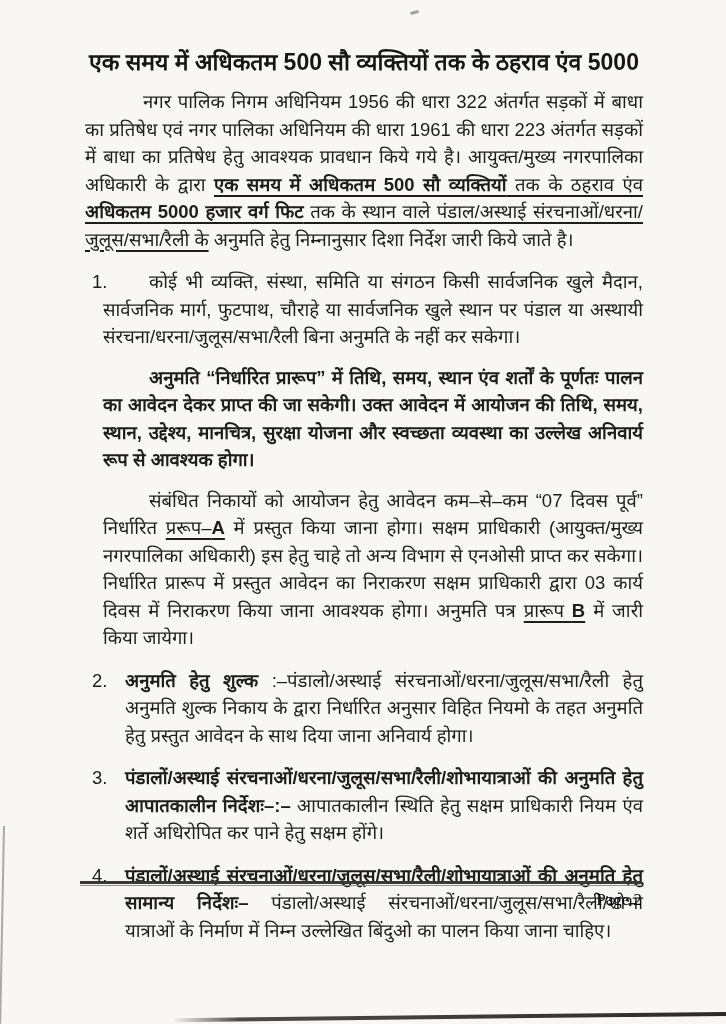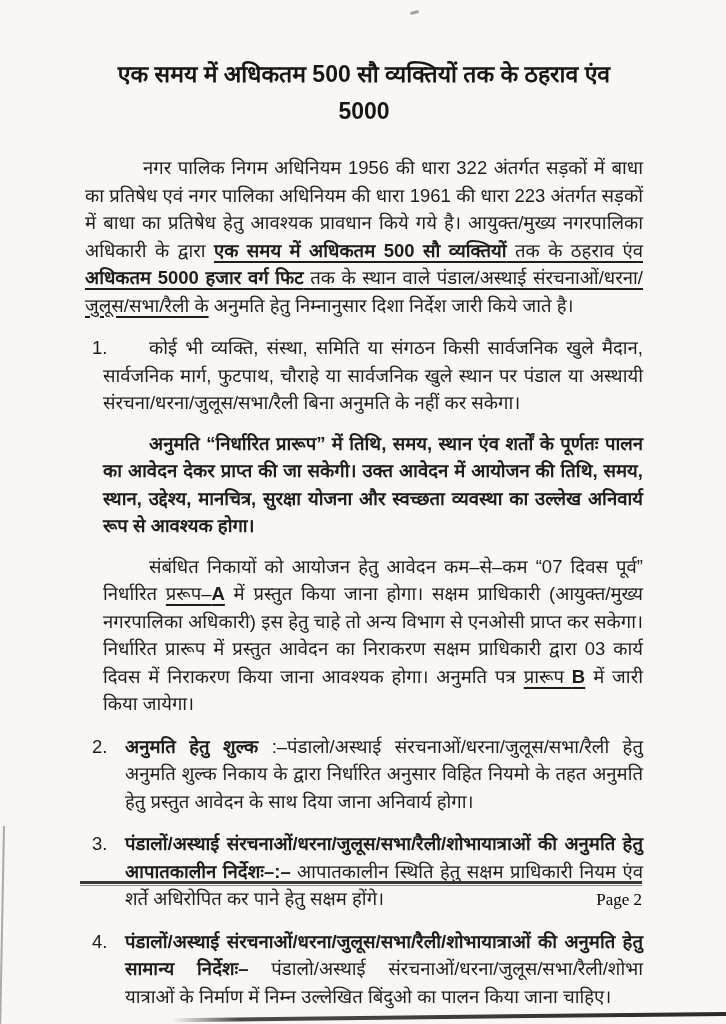--- a/index.html
+++ b/index.html
@@ -5,23 +5,23 @@
   html,body{margin:0;padding:0;}
   body{width:726px;height:1024px;overflow:hidden;background:#e9e8e4;}
   .page{
     position:relative;width:726px;height:1024px;overflow:hidden;
     background:#f8f7f4;
     font-family:"Liberation Sans","DejaVu Sans",sans-serif;
     color:#1d1d1b;
     -webkit-font-smoothing:antialiased;
   }
   .doc{position:absolute;left:85px;top:44px;width:558px;}
-  .title{margin:12px;text-align:center;font-size:23px;font-weight:700;line-height:37px;color:#161614;}
+  .title{margin:0;text-align:center;font-size:23px;font-weight:700;line-height:37px;color:#161614;}
   .title .title-line{display:block;}
-  .intro{margin:24px 0 0 0;font-size:18.5px;line-height:27.5px;text-align:justify;text-indent:58px;}
+  .intro{margin:7px 0 0 0;font-size:18.5px;line-height:27.5px;text-align:justify;text-indent:58px;}
   .b{font-weight:700;}
   .u{text-decoration:underline;text-underline-offset:4px;text-decoration-thickness:1.5px;}
   .section{display:flex;margin-top:15px;font-size:18.5px;line-height:27.5px;}
   .sec-num{flex:0 0 40px;box-sizing:border-box;padding-left:7px;font-weight:400;}
   .sec-body{flex:1;text-align:justify;}
   .sec-heading{font-weight:700;margin:0;}
   .sec-para{margin:0 0 13px 0;}
   .sec-para:last-child{margin-bottom:0;}
   .sec-heading + .sec-para{margin-top:12px;}
   .sec-para.hang{text-indent:46px;margin-left:-22px;}

